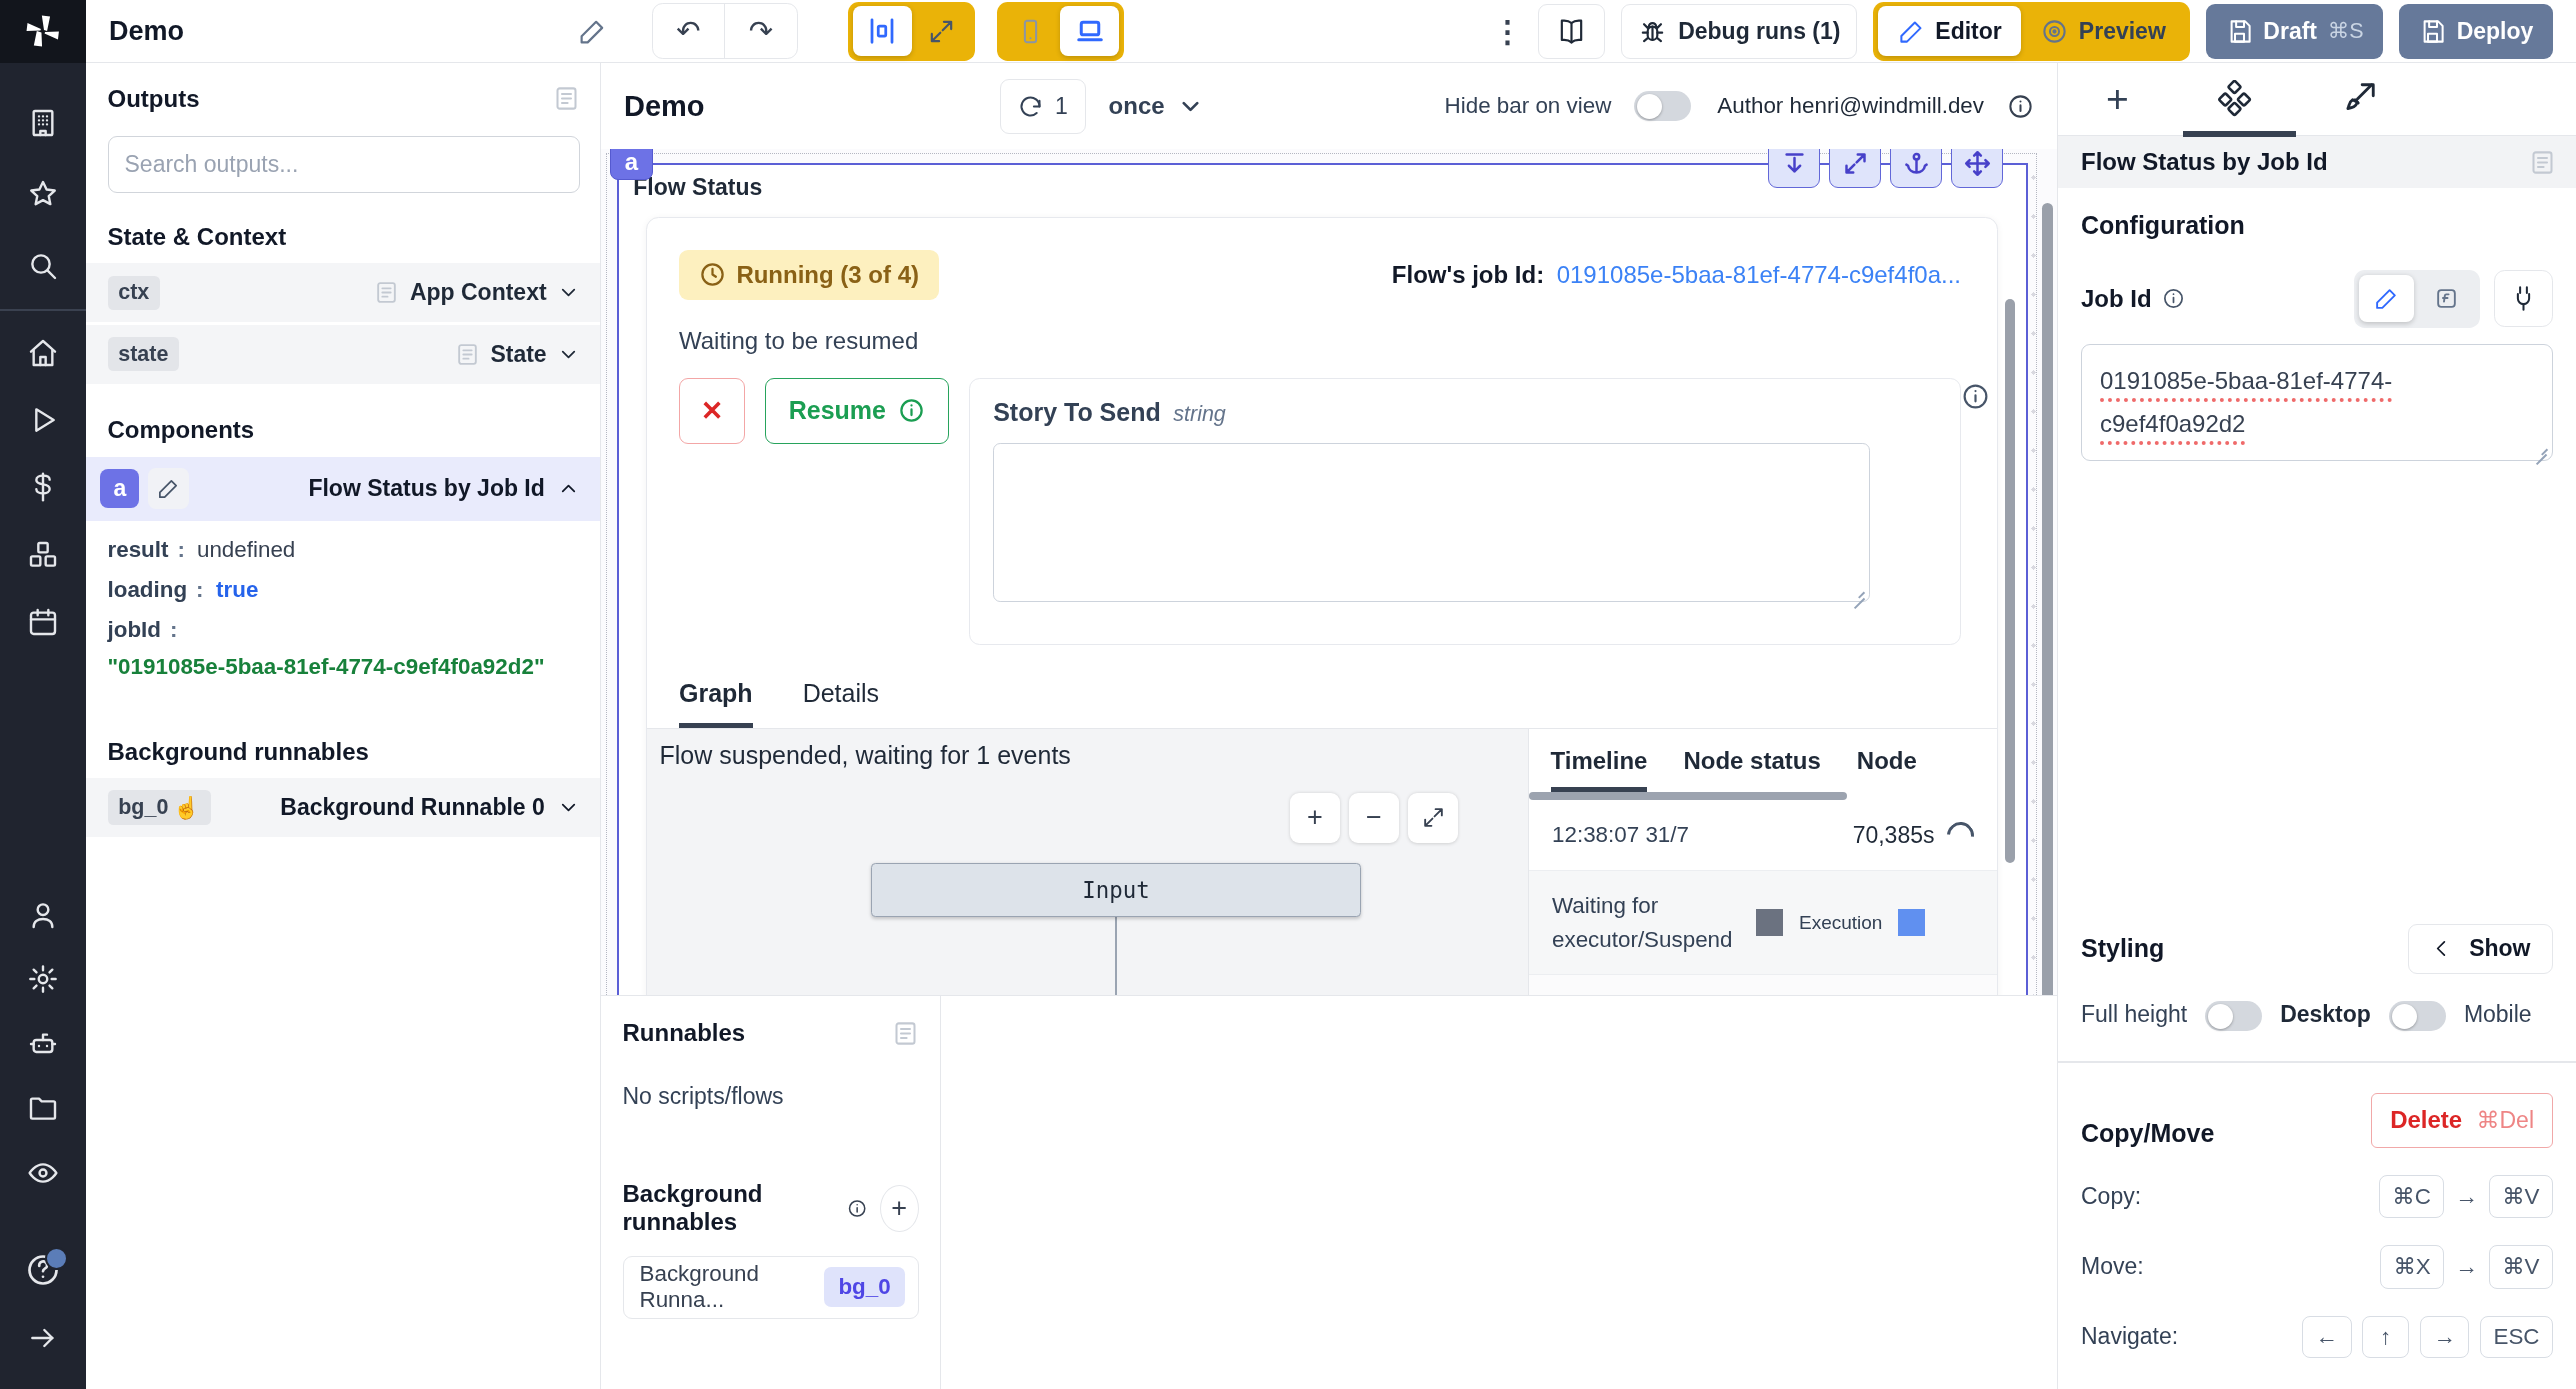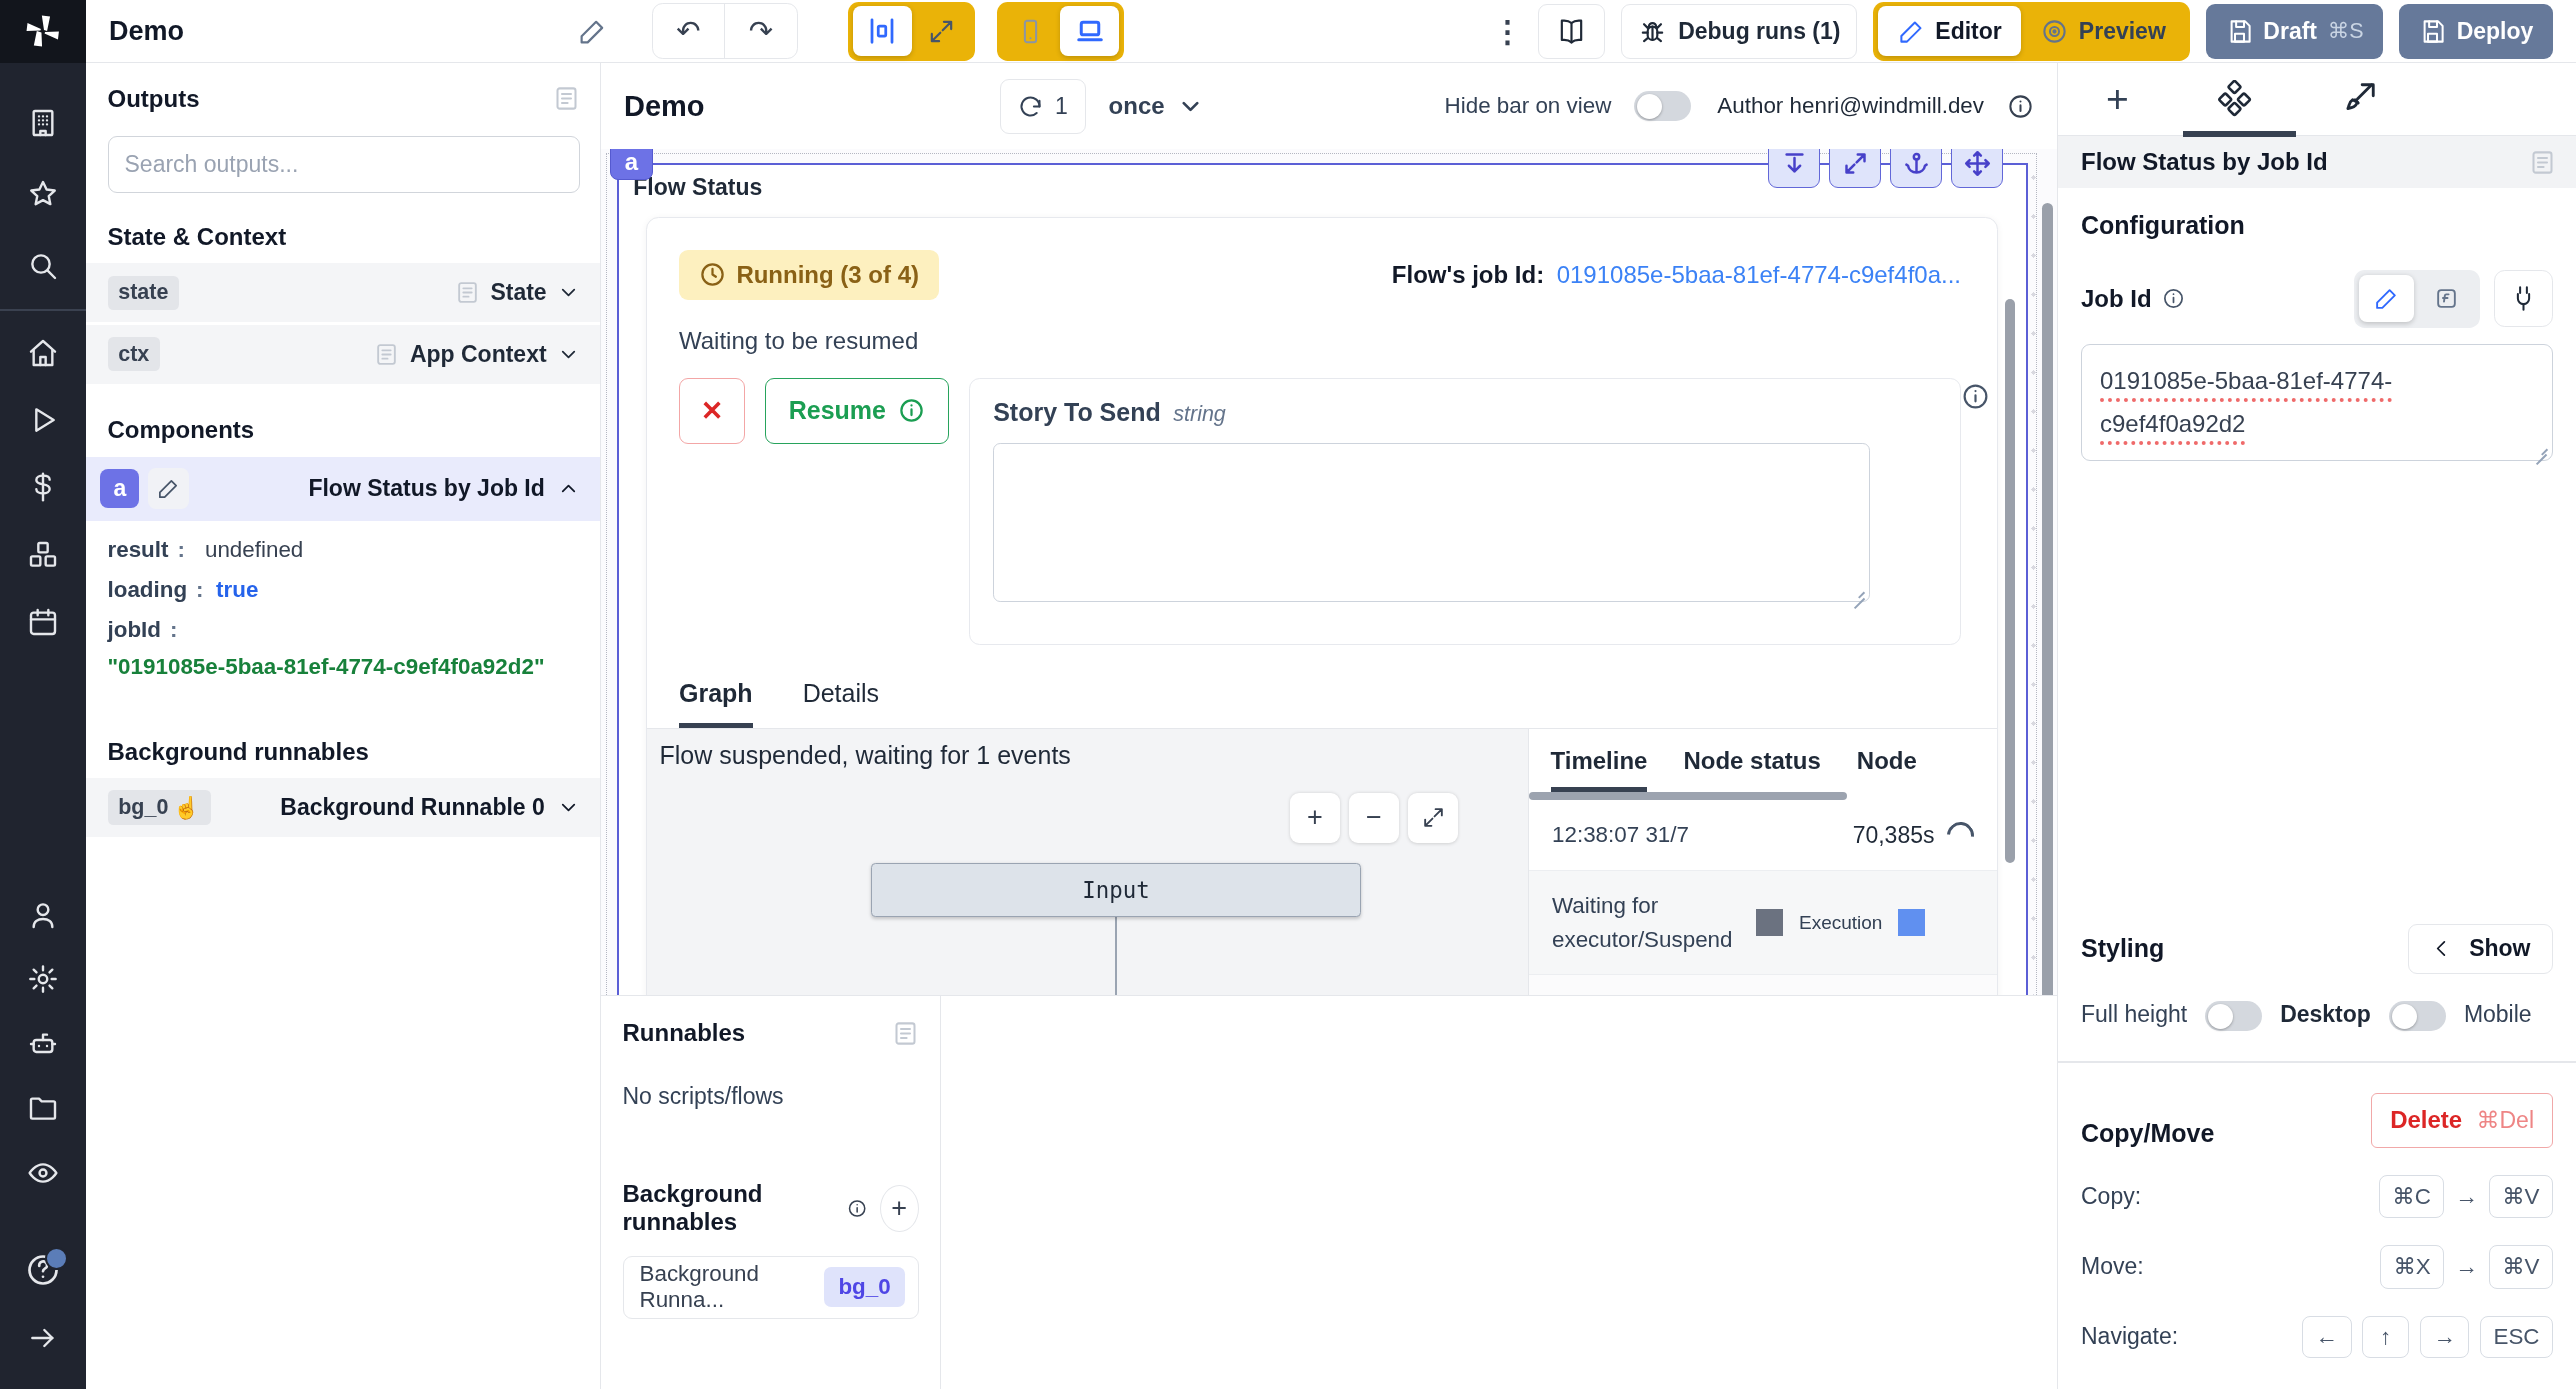--- a/index.html
+++ b/index.html
@@ -37,21 +37,21 @@
   .searchbox input{border:none;outline:none;width:100%;font-size:23px;color:#374151;font-family:"Liberation Sans",sans-serif;background:transparent;}
   .searchbox input::placeholder{color:#9aa3b2;}
   .lp-sec{font-size:24px;font-weight:bold;color:#111827;padding:30px 21.5px 12.5px;}
   .outrow{height:59px;background:#f4f5f7;display:flex;align-items:center;justify-content:space-between;padding:0 19.7px 0 21.5px;margin-bottom:2.7px;cursor:pointer;}
   .outrow .obadge{background:#e3e5e9;border-radius:5.4px;padding:4.5px 10.7px;font-weight:bold;font-size:21.5px;color:#374151;}
   .outrow .oright{display:flex;align-items:center;gap:10.7px;font-weight:bold;font-size:23px;color:#1f2937;}
   .comprow{height:64px;background:#e9ebfc;display:flex;align-items:center;justify-content:space-between;padding:0 19.7px 0 14.3px;cursor:pointer;}
   .abadge{width:39px;height:39px;border-radius:8px;background:var(--c-indigo-badge,#6d72e6);color:#fff;font-weight:bold;font-size:23px;display:flex;align-items:center;justify-content:center;}
   .props{padding:16px 21.5px 7.2px;font-size:22.4px;}
   .props .prow{margin-bottom:14.3px;color:#334155;font-weight:600;}
-  .props .pv{font-weight:normal;color:#374151;margin-left:20px;}
+  .props .pv{font-weight:normal;color:#374151;margin-left:12px;}
   .props .colon{color:#64748b;margin-left:9px;}
   .pv-true{color:#2563eb;font-weight:600;margin-left:12.5px;}
   .pv-green{color:#18813b;font-weight:600;display:block;margin-top:10.7px;}
   .bgrow{height:59px;background:#f4f5f7;display:flex;align-items:center;justify-content:space-between;padding:0 19.7px 0 21.5px;cursor:pointer;}
   .bgrow .lft{display:flex;align-items:center;gap:5.4px;background:#e3e5e9;border-radius:5.4px;padding:4.5px 10.7px;font-weight:bold;font-size:21.5px;color:#374151;}
 
   
   .middle{position:absolute;left:601px;top:63px;width:1456px;bottom:0;background:#fff;}
   .canv-head{height:86px;display:flex;align-items:center;position:relative;border-bottom:0;}
   .ch-title{font-size:29px;font-weight:bold;color:#111827;margin-left:23px;}
@@ -355,40 +355,40 @@
           <rect x="4" y="3" width="16" height="18" rx="2"></rect>
           <path d="M8 8h8M8 12h8M8 16h5"></path>
         </svg>
       </span>
   </div>
   <div class="searchbox">
     <input placeholder="Search outputs..." style="">
   </div>
   <div class="lp-sec">State &amp; Context</div>
   <div class="outrow">
+    <span class="obadge">ctx</span>
+    <span class="oright">
+        <svg class="ic" width="25" height="25" viewBox="0 0 24 24" style="color:#c3c9d2">
+          <rect x="4" y="3" width="16" height="18" rx="2"></rect>
+          <path d="M8 8h8M8 12h8M8 16h5"></path>
+        </svg>
+        <span>App Context</span>
+        <svg class="ic" width="23" height="23" viewBox="0 0 24 24">
+          <path d="M6 9l6 6 6-6"></path>
+        </svg>
+      </span>
+  </div>
+  <div class="outrow">
     <span class="obadge">state</span>
     <span class="oright">
         <svg class="ic" width="25" height="25" viewBox="0 0 24 24" style="color:#c3c9d2">
           <rect x="4" y="3" width="16" height="18" rx="2"></rect>
           <path d="M8 8h8M8 12h8M8 16h5"></path>
         </svg>
         <span>State</span>
-        <svg class="ic" width="23" height="23" viewBox="0 0 24 24">
-          <path d="M6 9l6 6 6-6"></path>
-        </svg>
-      </span>
-  </div>
-  <div class="outrow">
-    <span class="obadge">ctx</span>
-    <span class="oright">
-        <svg class="ic" width="25" height="25" viewBox="0 0 24 24" style="color:#c3c9d2">
-          <rect x="4" y="3" width="16" height="18" rx="2"></rect>
-          <path d="M8 8h8M8 12h8M8 16h5"></path>
-        </svg>
-        <span>App Context</span>
         <svg class="ic" width="23" height="23" viewBox="0 0 24 24">
           <path d="M6 9l6 6 6-6"></path>
         </svg>
       </span>
   </div>
   <div class="lp-sec">Components</div>
   <div class="comprow">
     <span style="display:flex;align-items:center;gap:9px">
       <span class="abadge">a</span>
       <span class="icbtn" style="width:41px;height:41px;background:#f1f2f6;border-radius:8px">

